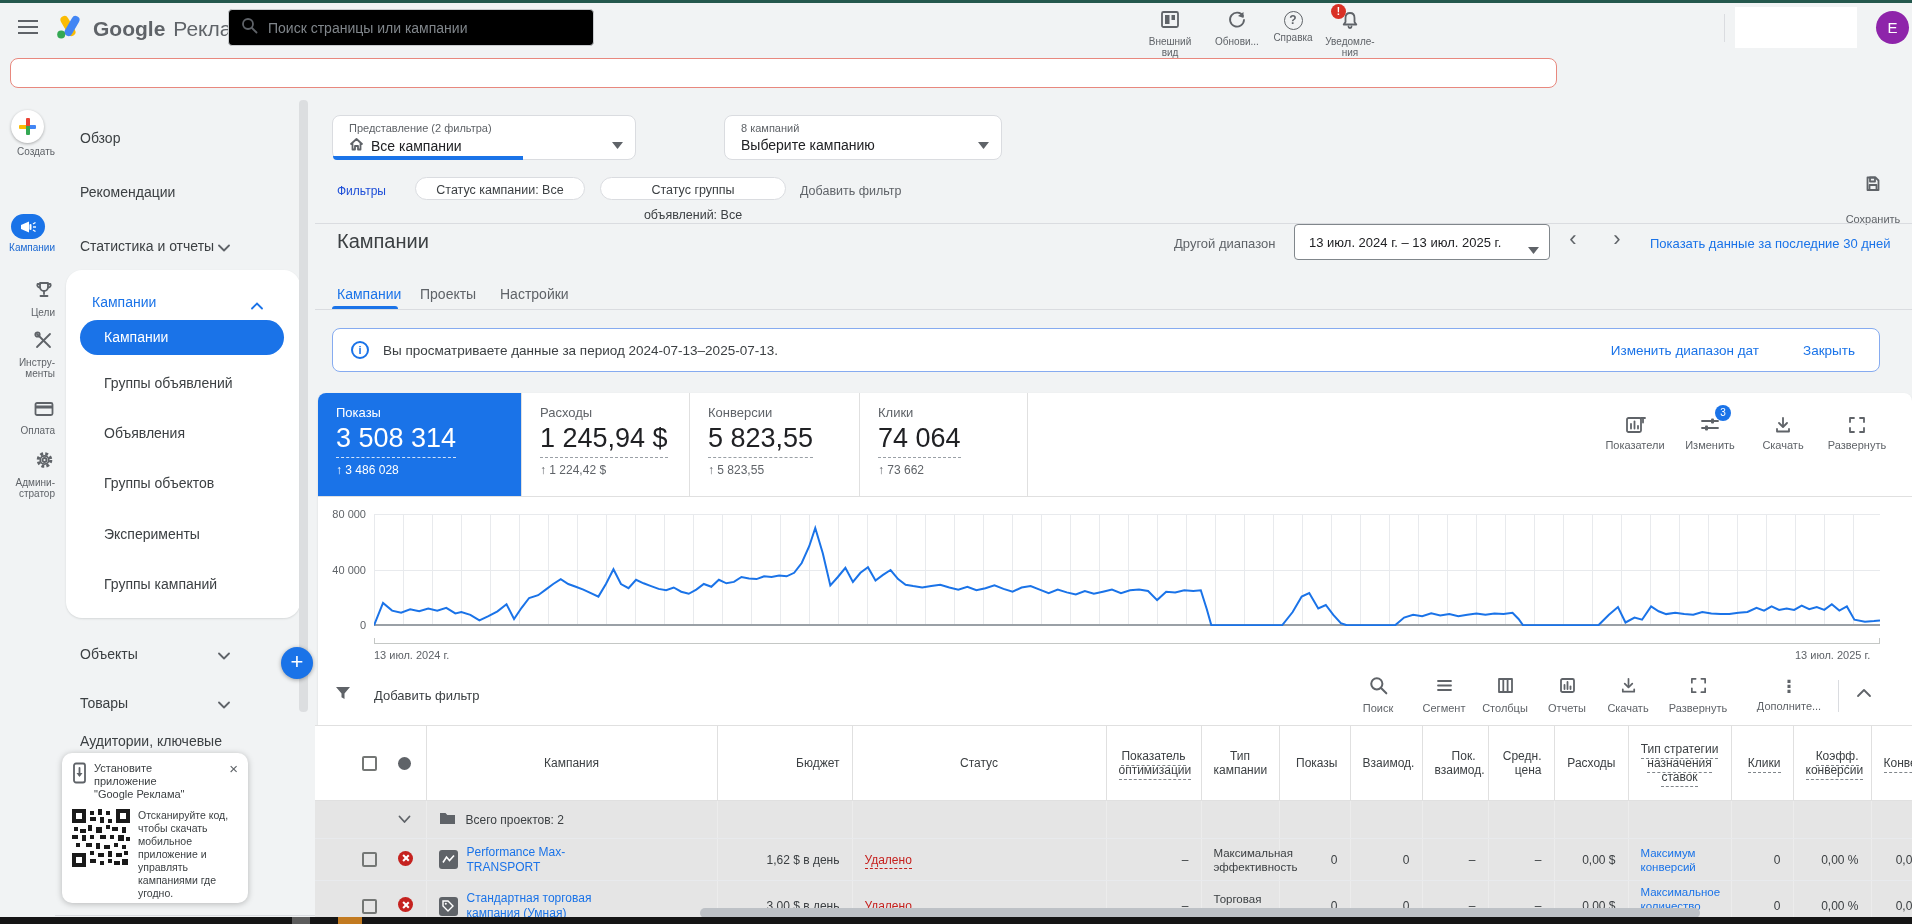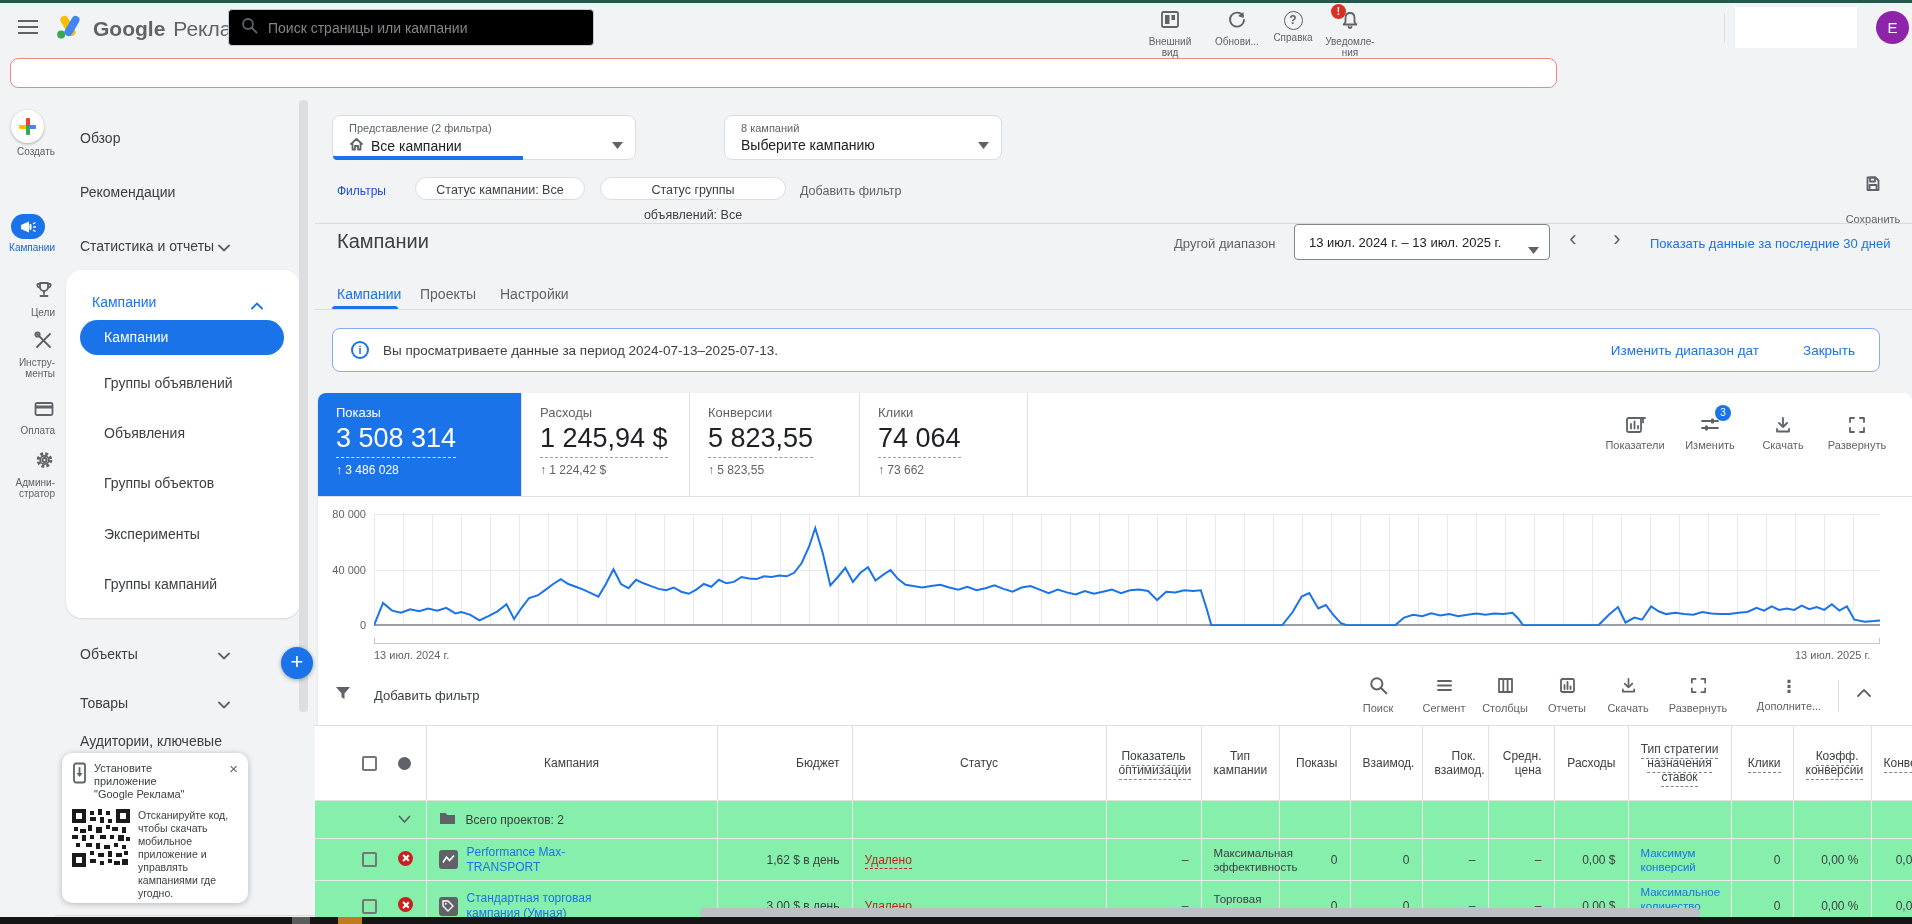--- a/index.html
+++ b/index.html
@@ -130,21 +130,21 @@
 .ttool-item .lbl{font-size:11px;margin-top:3px;white-space:nowrap}
 .ttool-div{position:absolute;left:1838px;top:680px;width:1px;height:32px;background:#dadce0}
 .collapse-btn{position:absolute;left:1856px;top:684px;cursor:pointer;color:#5f6368}
 
 .tblwrap{position:absolute;left:315px;top:725px;width:1616px;height:199px;overflow:hidden;background:#fff}
 table.data{border-collapse:collapse;table-layout:fixed;width:1616px}
 table.data th{border-top:1px solid #e0e0e0;border-bottom:1px solid #e0e0e0;border-left:1px solid #e0e0e0;
   height:75px;font-weight:400;font-size:12px;color:#3c4043;padding:6px 12px;vertical-align:middle;background:#fff}
 table.data th:first-child,table.data th:nth-child(2),table.data th:nth-child(3){border-left:none}
 table.data td{border-left:1px solid #ececec;border-bottom:1px solid #e8eaed;font-size:12px;color:#3c4043;
-  padding:4px 12px;vertical-align:middle;background:#86efac}
+  padding:4px 12px;vertical-align:middle;background:#e5e5e5}
 table.data td:first-child,table.data td:nth-child(2),table.data td:nth-child(3){border-left:none}
 .tr-group td{height:38px;font-size:12.5px}
 .tr-row td{height:42px}
 .num{text-align:right}
 .dashu{border-bottom:1px dashed #80868b;padding-bottom:2px}
 .cb{width:15px;height:15px;border:2px solid #747775;border-radius:2px;cursor:pointer}
 .hdot{width:13px;height:13px;border-radius:50%;background:#5f6368}
 .removed-ic{width:15px;height:15px;border-radius:50%;background:#c5221f;position:relative;display:inline-block}
 .removed-ic:before,.removed-ic:after{content:"";position:absolute;left:7px;top:3.5px;width:1.6px;height:8px;background:#fff}
 .removed-ic:before{transform:rotate(45deg)}.removed-ic:after{transform:rotate(-45deg)}

